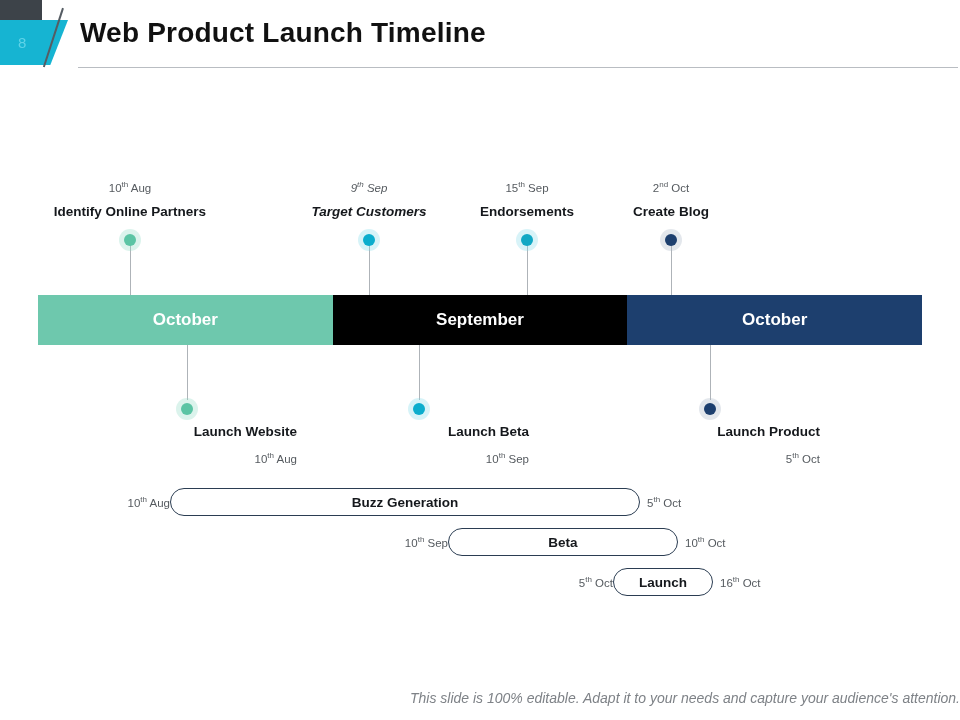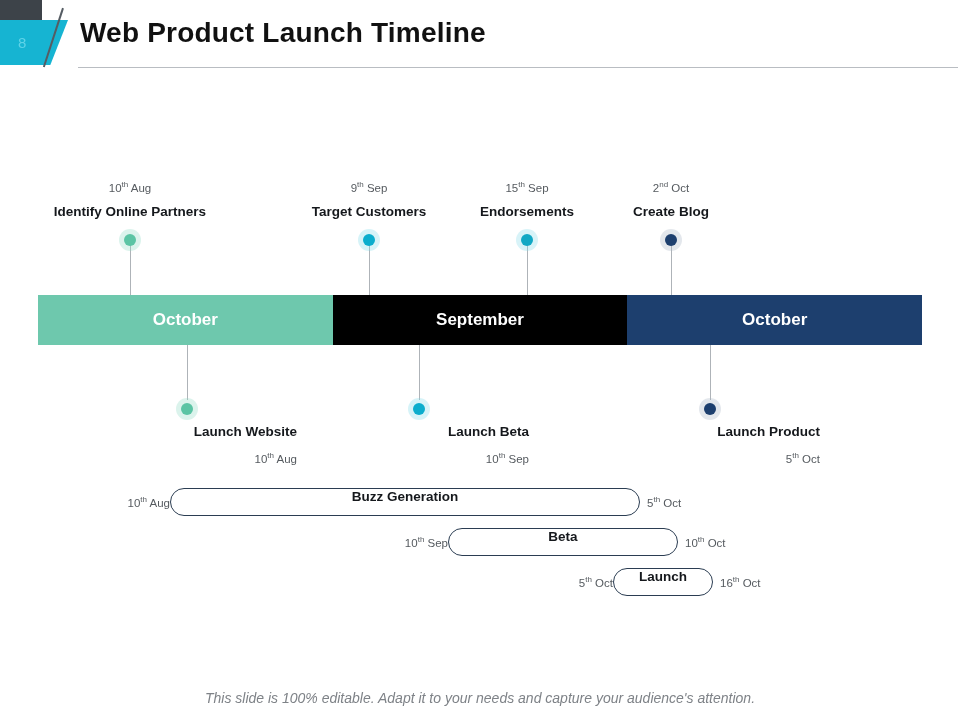--- a/index.html
+++ b/index.html
@@ -166,37 +166,37 @@
   }
   .phase-edge-date sup { font-size: 8px; vertical-align: super; }
   .phase-edge-left  { text-align: right;  padding-right: 7px; }
   .phase-edge-right { text-align: left;   padding-left: 7px; }
   .phase-box {
     height: 28px;
     border: 1.4px solid #2b3d52;
     border-radius: 14px;
     background: #ffffff;
     display: flex;
-    align-items: flex-start;
+    align-items: center;
     justify-content: center;
     box-sizing: border-box;
   }
   .phase-label {
     font-size: 13.5px;
     font-weight: bold;
     color: #15181c;
     white-space: nowrap;
   }
 
   
   #slide-footer {
     position: absolute;
     left: 0; top: 690px;
     width: 960px;
-    text-align: center;
+    text-align: right;
     font-size: 14px;
     font-style: italic;
     color: #7e8287;
   }
 </style>
 </head>
 <body>
 
 <div id="slide-header">
   <div class="hdr-dark-block"></div>
@@ -209,21 +209,21 @@
 <div id="top-milestones">
     <div class="top-ms" style="left: 20px; top: 178px;">
       <div class="ms-date">10<sup>th</sup> Aug</div>
       <div class="ms-title">Identify Online Partners</div>
     </div>
     <div class="stem" style="left: 130px; top: 240px; height: 55px;"></div>
     <div class="dot-wrap" style="left: 119px; top: 229px;">
       <div class="dot-halo" style="background: rgb(143, 217, 196);"></div>
       <div class="dot-core" style="background: rgb(91, 196, 164);"></div>
     </div>
-    <div class="top-ms" style="left: 259px; top: 178px;">
+    <div class="top-ms" style="left: 259px; top: 178px; font-style: italic;">
       <div class="ms-date">9<sup>th</sup> Sep</div>
       <div class="ms-title">Target Customers</div>
     </div>
     <div class="stem" style="left: 369px; top: 240px; height: 55px;"></div>
     <div class="dot-wrap" style="left: 358px; top: 229px;">
       <div class="dot-halo" style="background: rgb(127, 217, 234);"></div>
       <div class="dot-core" style="background: rgb(12, 173, 205);"></div>
     </div>
     <div class="top-ms" style="left: 417px; top: 178px;">
       <div class="ms-date">15<sup>th</sup> Sep</div>

